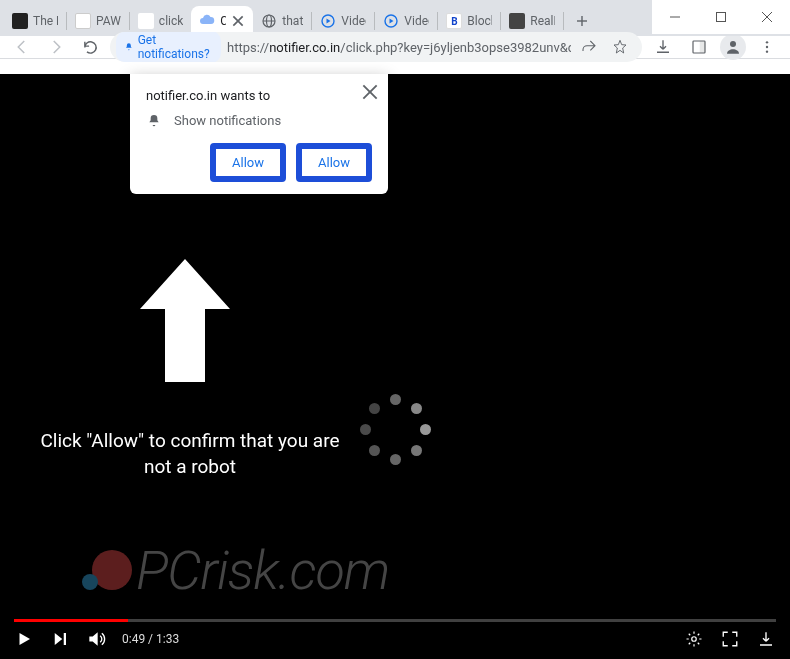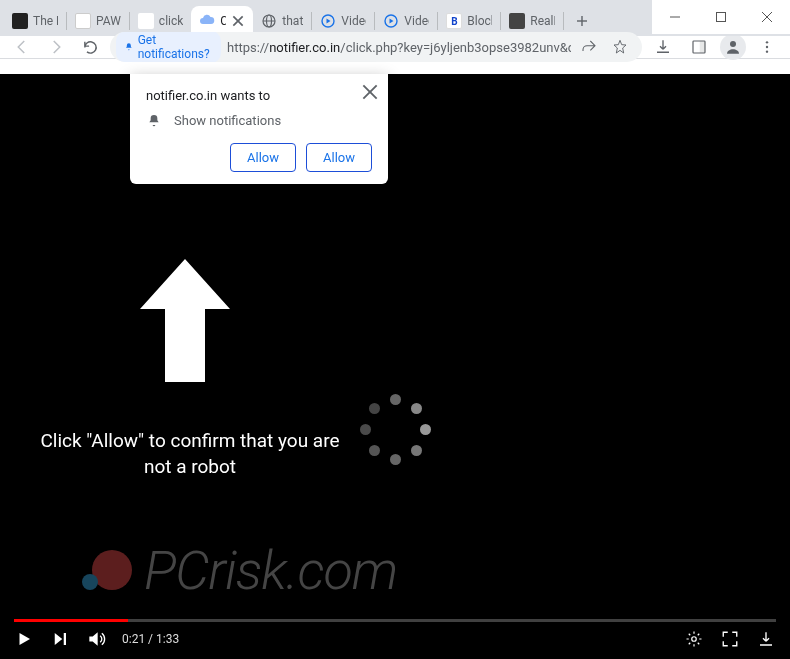--- a/index.html
+++ b/index.html
@@ -35,21 +35,21 @@
 
 .content { position: absolute; top: 74px; left: 0; right: 0; bottom: 0; background: #000; }
 
 
 .perm-popup { position: absolute; top: 74px; left: 130px; width: 258px; background: #fff; border-radius: 0 0 6px 6px; box-shadow: 0 4px 16px rgba(0,0,0,.28); padding: 14px 16px 12px 16px; z-index: 50; }
 .perm-title { font-size: 13px; color: #202124; margin-bottom: 10px; }
 .perm-row { display: flex; align-items: flex-start; gap: 12px; font-size: 13px; color: #5f6368; margin-bottom: 14px; }
 .perm-row .bell-ic { width: 16px; height: 16px; color: #5f6368; }
 .perm-close { position: absolute; top: 10px; right: 10px; width: 16px; height: 16px; color: #5f6368; }
 .perm-actions { display: flex; justify-content: flex-end; gap: 10px; }
-.perm-btn { border: 1px solid #1d4ed8; background: #fff; color: #1a73e8; font-size: 13px; padding: 6px 16px; border-radius: 4px; cursor: pointer; }
+.perm-btn { border: 6px solid #1d4ed8; background: #fff; color: #1a73e8; font-size: 13px; padding: 6px 16px; border-radius: 4px; cursor: pointer; }
 
 
 .big-arrow { position: absolute; top: 180px; left: 135px; color: #fff; }
 .big-arrow svg { width: 100px; height: 130px; }
 
 
 .instruction { position: absolute; top: 354px; left: 30px; width: 320px; color: #fff; font-size: 19px; text-align: center; line-height: 1.35; }
 
 
 .spinner { position: absolute; top: 320px; left: 360px; width: 72px; height: 72px; }
@@ -57,21 +57,21 @@
 .spinner .d0 { top: 0; left: 30px; background: #666; }
 .spinner .d1 { top: 9px; left: 51px; background: #888; }
 .spinner .d2 { top: 30px; left: 60px; background: #999; }
 .spinner .d3 { top: 51px; left: 51px; background: #777; }
 .spinner .d4 { top: 60px; left: 30px; background: #666; }
 .spinner .d5 { top: 51px; left: 9px; background: #555; }
 .spinner .d6 { top: 30px; left: 0; background: #4a4a4a; }
 .spinner .d7 { top: 9px; left: 9px; background: #444; }
 
 
-.watermark { position: absolute; top: 465px; left: 82px; display: flex; align-items: center; gap: 8px; opacity: .45; }
+.watermark { position: absolute; top: 465px; left: 82px; display: flex; align-items: center; opacity: .45; }
 .watermark .logo { width: 54px; height: 54px; position: relative; }
 .watermark .logo .big { width: 40px; height: 40px; background: #c44; border-radius: 50%; position: absolute; top: 6px; left: 10px; }
 .watermark .logo .sm { width: 16px; height: 16px; background: #39c; border-radius: 50%; position: absolute; top: 30px; left: 0; }
 .watermark .txt { font-size: 54px; font-style: italic; font-weight: 300; color: #999; letter-spacing: -1px; }
 
 
 .vidbar { position: absolute; left: 0; right: 0; bottom: 0; height: 40px; background: rgba(0,0,0,.0); display: flex; align-items: center; padding: 0 14px; gap: 16px; }
 .vidbar .progress { position: absolute; top: 0; left: 14px; right: 14px; height: 3px; background: rgba(255,255,255,.25); }
 .vidbar .progress .fill { height: 100%; width: 15%; background: #f00; }
 .vbtn { color: #fff; width: 20px; height: 20px; display: flex; align-items: center; justify-content: center; }
@@ -279,21 +279,21 @@
         <svg width="18" height="18" viewBox="0 0 24 24">
           <path d="M5 4l10 8-10 8zM17 4h3v16h-3z" fill="currentColor"></path>
         </svg>
       </div>
     <div class="vbtn">
         <svg width="20" height="20" viewBox="0 0 24 24">
           <path d="M4 9v6h4l6 5V4L8 9H4z" fill="currentColor"></path>
           <path d="M17 8a5 5 0 010 8M19 5a9 9 0 010 14" fill="none" stroke="currentColor" stroke-width="1.6"></path>
         </svg>
       </div>
-    <div class="vtime"><span>0:21</span><span> / </span><span>1:33</span></div>
+    <div class="vtime"><span>0:49</span><span> / </span><span>1:33</span></div>
     <div class="vspacer"></div>
     <div class="vbtn">
         <svg width="18" height="18" viewBox="0 0 24 24">
           <circle cx="12" cy="12" r="3" fill="none" stroke="currentColor" stroke-width="1.6"></circle>
           <path d="M12 2v3M12 19v3M2 12h3M19 12h3M5 5l2 2M17 17l2 2M19 5l-2 2M5 19l2-2" stroke="currentColor" stroke-width="1.6"></path>
         </svg>
       </div>
     <div class="vbtn">
         <svg width="18" height="18" viewBox="0 0 24 24">
           <path d="M3 9V3h6M21 9V3h-6M3 15v6h6M21 15v6h-6" fill="none" stroke="currentColor" stroke-width="1.8"></path>

